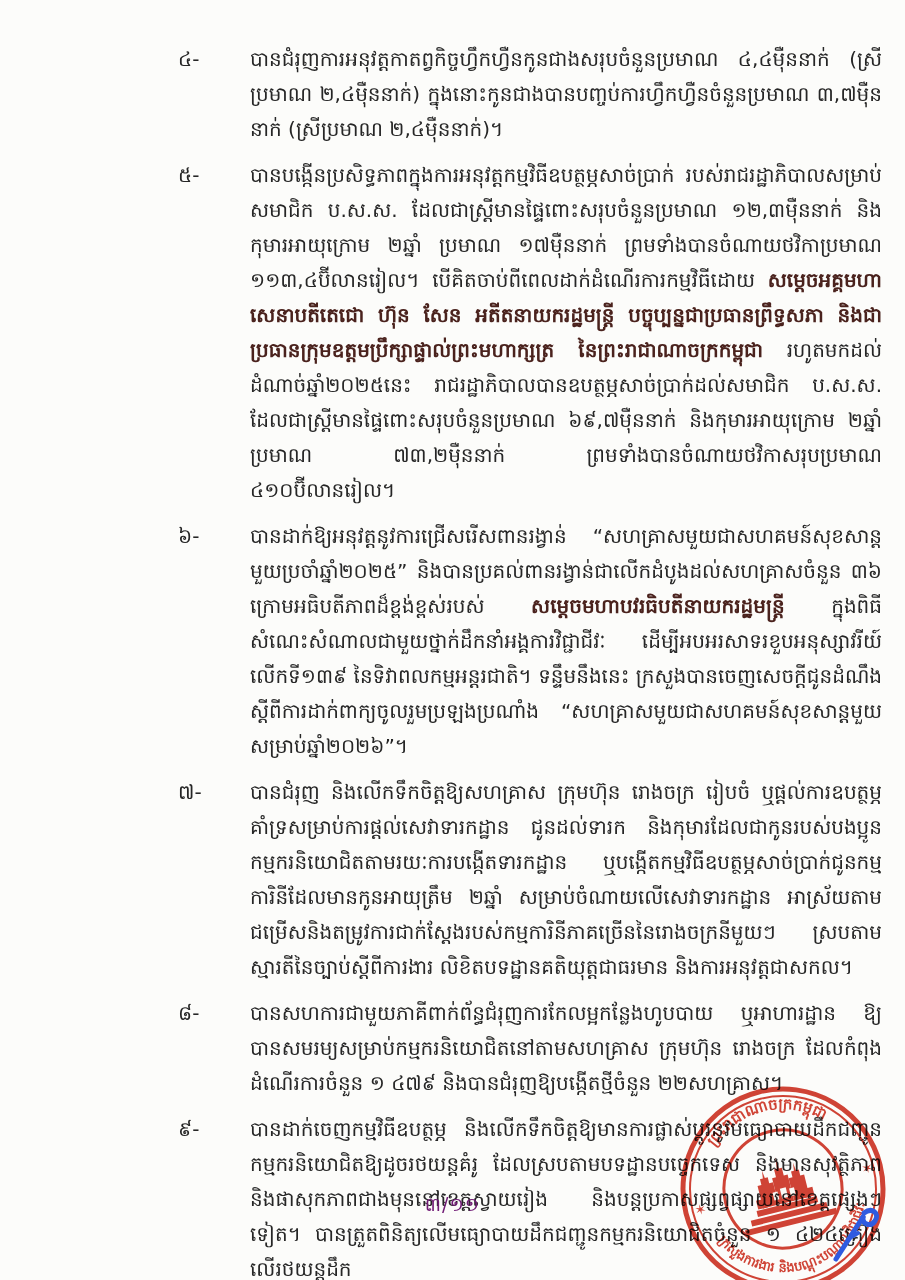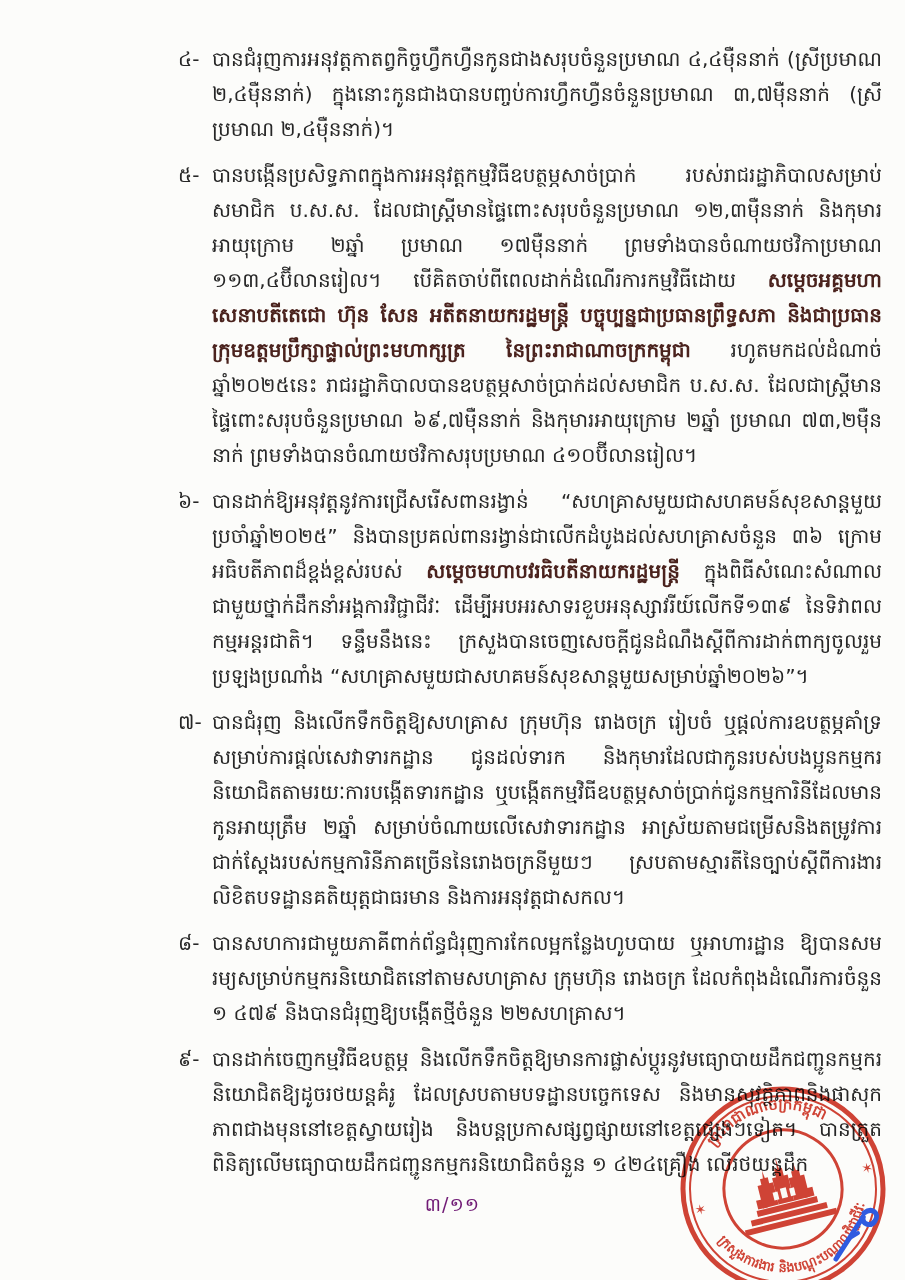--- a/index.html
+++ b/index.html
@@ -16,21 +16,21 @@
   .doc-body {
     position: absolute;
     left: 178px;
     top: 42px;
     width: 704px;
     font-size: 20px;
     line-height: 35px;
   }
   .para { display: flex; margin-bottom: 11px; }
   .pnum { flex: none; width: 34px; }
-  .ptext { flex: 1; text-align: justify; }
+  .ptext { flex: 1; text-align: justify; margin-left: 38px; }
   .seg { color: #262626; }
   .seg.bold { font-weight: bold; color: #4a221d; }
   .page-number {
     position: absolute;
     left: 0;
     top: 1192px;
     width: 100%;
     text-align: center;
     font-size: 19px;
     color: #701a75;

